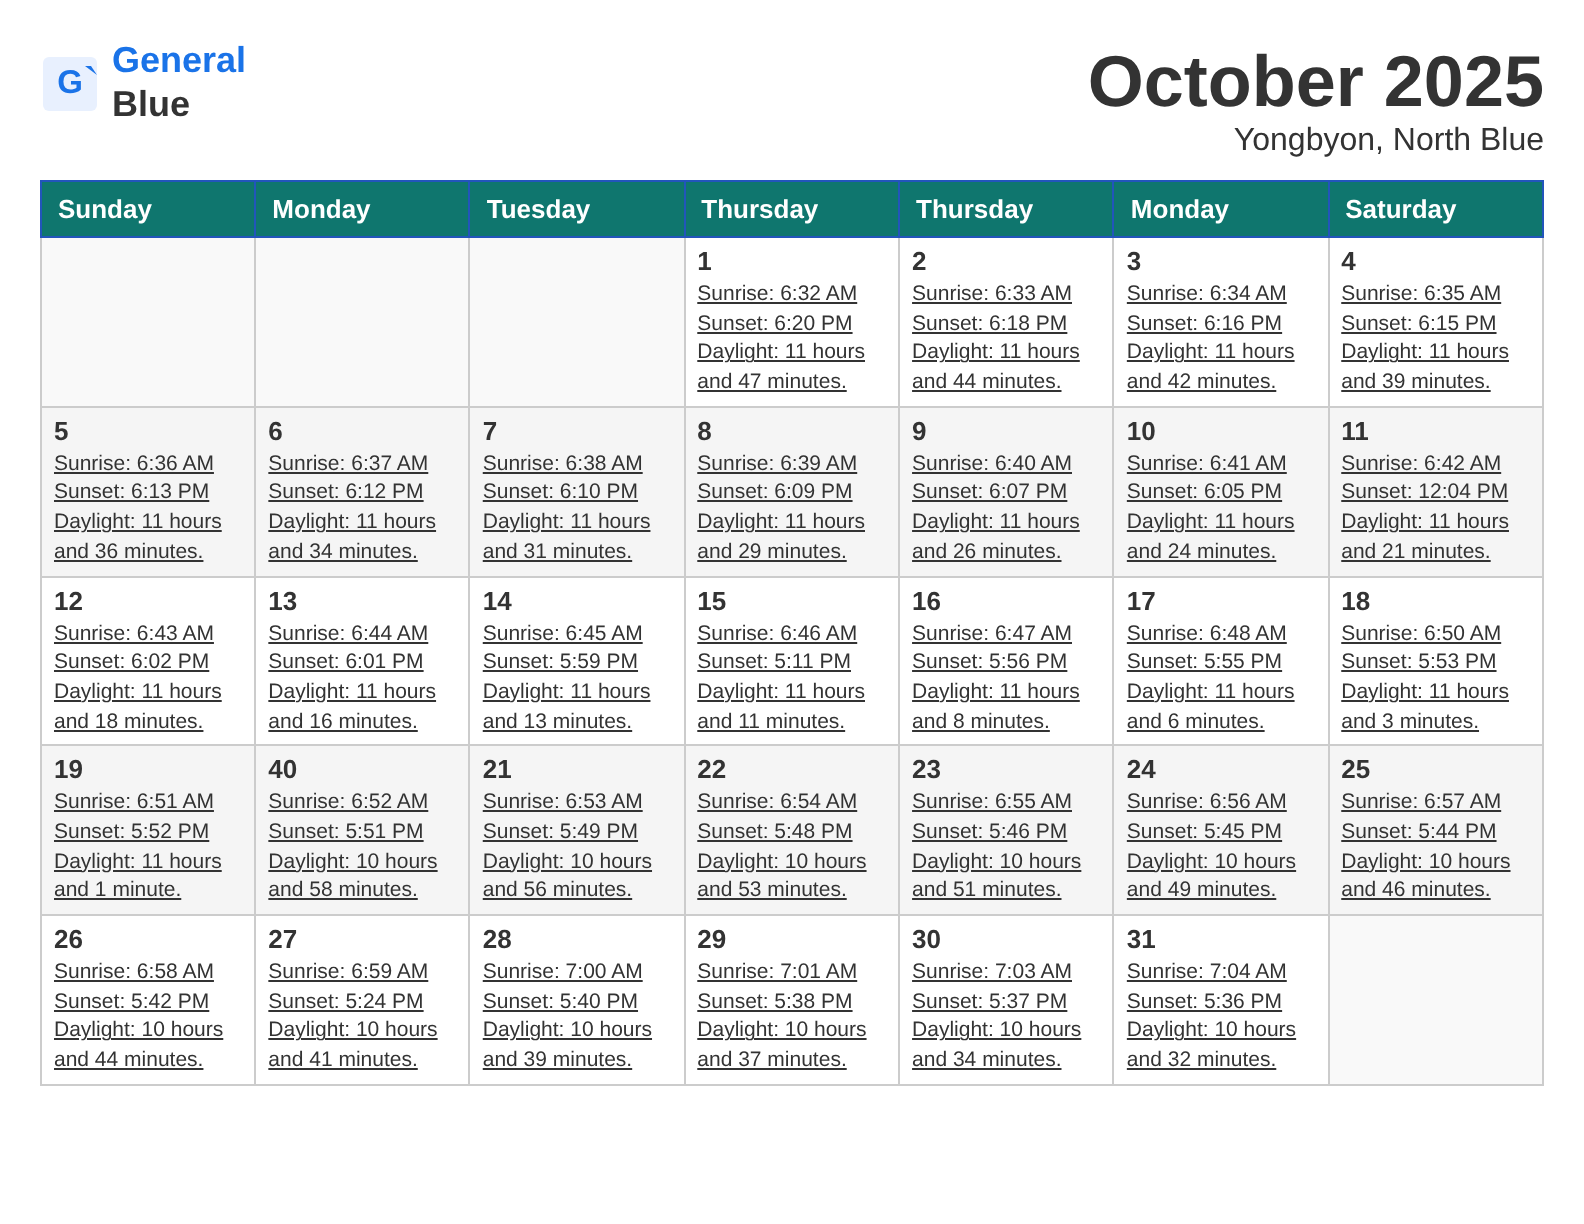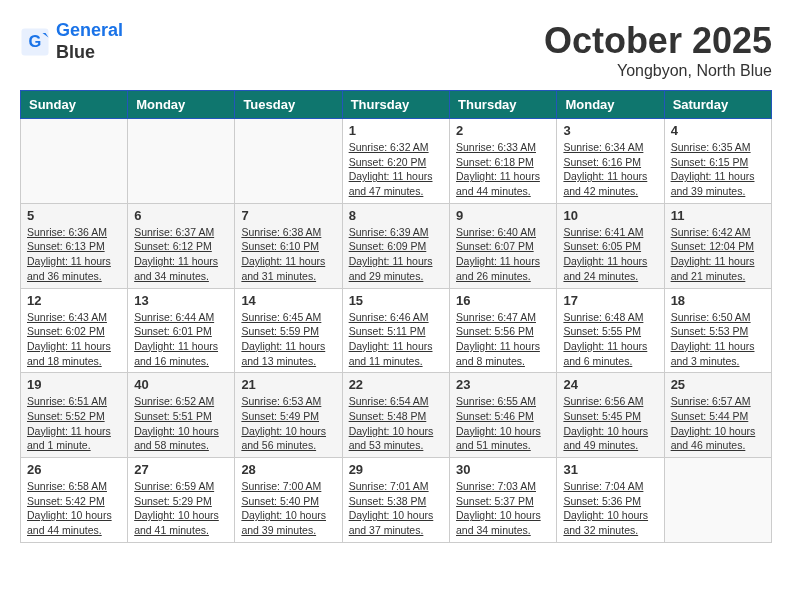--- a/index.html
+++ b/index.html
@@ -286,21 +286,21 @@
       <tr>
         <td>
           <div class="day-num">26</div>
           <div class="day-info">Sunrise: 6:58 AM
 Sunset: 5:42 PM
 Daylight: 10 hours and 44 minutes.</div>
         </td>
         <td>
           <div class="day-num">27</div>
           <div class="day-info">Sunrise: 6:59 AM
-Sunset: 5:29 PM
+Sunset: 5:24 PM
 Daylight: 10 hours and 41 minutes.</div>
         </td>
         <td>
           <div class="day-num">28</div>
           <div class="day-info">Sunrise: 7:00 AM
 Sunset: 5:40 PM
 Daylight: 10 hours and 39 minutes.</div>
         </td>
         <td>
           <div class="day-num">29</div>

